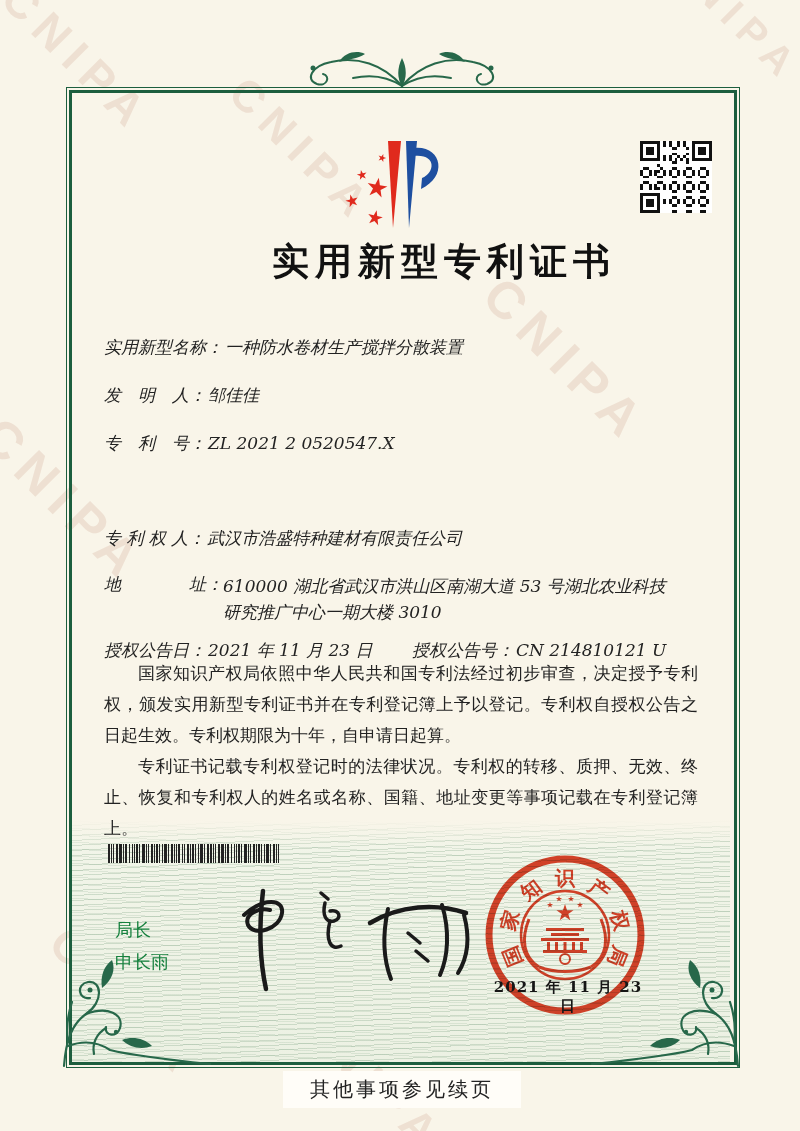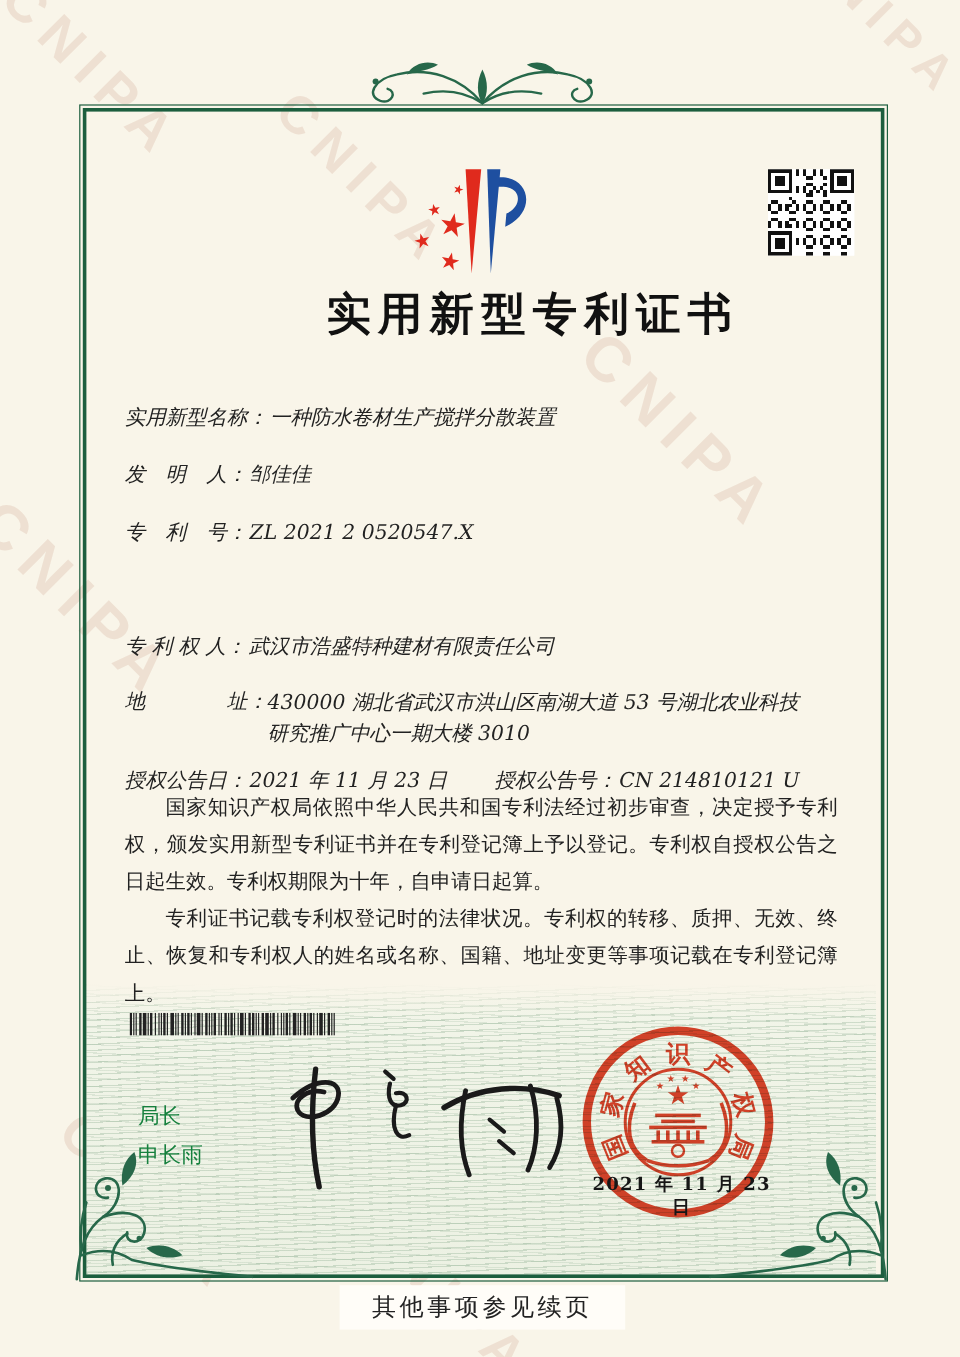--- a/index.html
+++ b/index.html
@@ -267,21 +267,21 @@
     <span>发　明　人：</span><span class="val">邹佳佳</span>
   </div>
   <div class="row" style="top:432px">
     <span>专　利　号：</span><span class="val">ZL 2021 2 0520547.X</span>
   </div>
   <div class="row" style="top:527px">
     <span>专 利 权 人：</span><span class="val">武汉市浩盛特种建材有限责任公司</span>
   </div>
   <div class="row" style="top:573px">
     <span style="vertical-align:top">地　　　　址：</span><span class="addr-val">
-      <div>430000 湖北省武汉市洪山区南湖大道 53 号湖北农业科技</div>
+      <div>610000 湖北省武汉市洪山区南湖大道 53 号湖北农业科技</div>
       <div>研究推广中心一期大楼 3010</div>
     </span>
   </div>
   <div class="row" style="top:639px">
     <span>授权公告日：</span><span class="val">2021 年 11 月 23 日</span>
     <span class="grant2">
       <span>授权公告号：</span><span class="val">CN 214810121 U</span>
     </span>
   </div>
 

